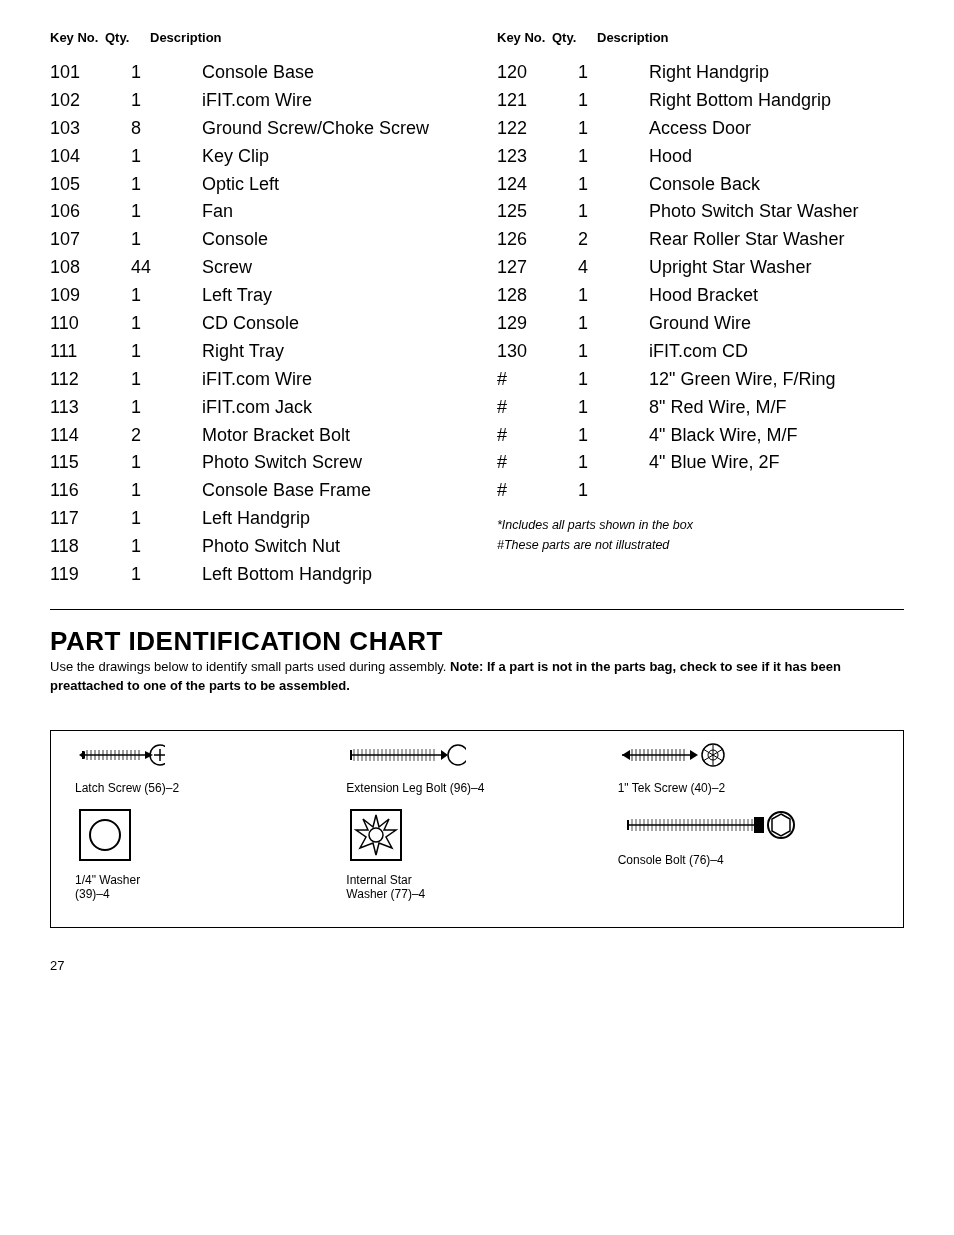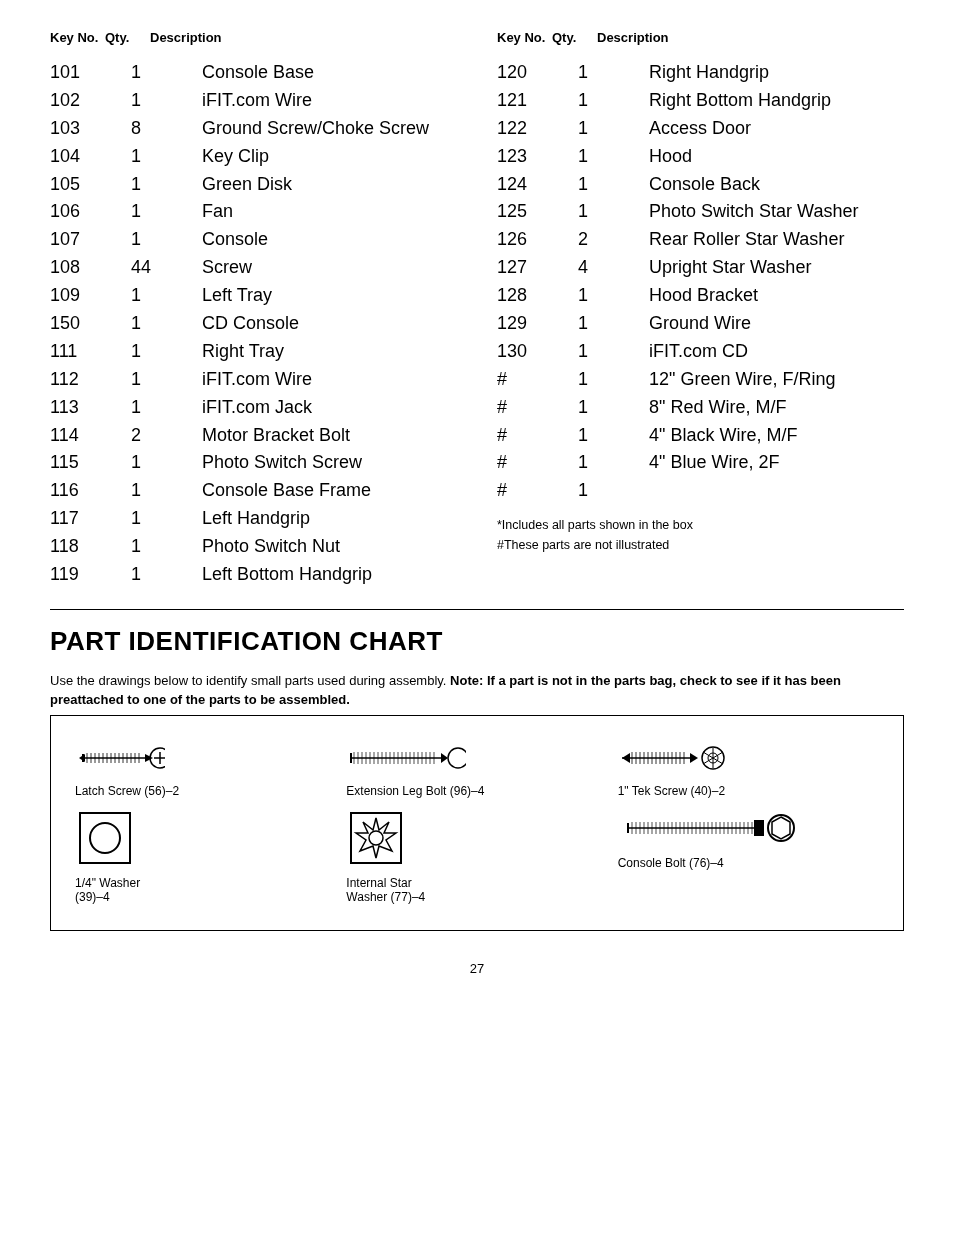--- a/index.html
+++ b/index.html
@@ -45,36 +45,35 @@
     hr {
       border: none;
       border-top: 1.5px solid #000;
       margin: 20px 0 16px 0;
     }
 
     
     .pic-title {
       font-size: 26px;
       font-weight: bold;
-      margin-bottom: 14px;
       letter-spacing: 0.5px;
     }
     .pic-note {
       font-size: 13px;
-      margin-bottom: 5px;
+      margin-bottom: 34px;
       line-height: 1.5;
     }
     .pic-note b {
       font-weight: bold;
     }
 
     
     .parts-diagram-box {
       border: 1.5px solid #000;
-      padding: 24px 24px 16px 24px;
+      padding: 6px 24px 16px 24px;
       margin-bottom: 20px;
     }
     .diagram-grid {
       display: grid;
       grid-template-columns: 1fr 1fr 1fr;
       gap: 10px 10px;
       margin-bottom: 10px;
     }
     .diagram-item {
       display: flex;
@@ -95,25 +94,25 @@
     
     svg {
       display: inline-block;
     }
 
     
     .footnotes {
       font-size: 12.5px;
       line-height: 1.6;
       margin-top: 10px;
+      font-style: italic;
     }
 
     
     .page-number {
-      text-align: center;
       font-size: 13px;
       margin-top: 30px;
     }
   </style>
 </head>
 <body>
 
 <div class="parts-table-section">
 
   <div class="parts-column">
@@ -139,21 +138,21 @@
           <span class="col-desc">Ground Screw/Choke Screw</span>
         </div>
         <div class="parts-row">
           <span class="col-keyno">104</span>
           <span class="col-qty">1</span>
           <span class="col-desc">Key Clip</span>
         </div>
         <div class="parts-row">
           <span class="col-keyno">105</span>
           <span class="col-qty">1</span>
-          <span class="col-desc">Green Disk</span>
+          <span class="col-desc">Optic Left</span>
         </div>
         <div class="parts-row">
           <span class="col-keyno">106</span>
           <span class="col-qty">1</span>
           <span class="col-desc">Fan</span>
         </div>
         <div class="parts-row">
           <span class="col-keyno">107</span>
           <span class="col-qty">1</span>
           <span class="col-desc">Console</span>
@@ -162,21 +161,21 @@
           <span class="col-keyno">108</span>
           <span class="col-qty">44</span>
           <span class="col-desc">Screw</span>
         </div>
         <div class="parts-row">
           <span class="col-keyno">109</span>
           <span class="col-qty">1</span>
           <span class="col-desc">Left Tray</span>
         </div>
         <div class="parts-row">
-          <span class="col-keyno">150</span>
+          <span class="col-keyno">110</span>
           <span class="col-qty">1</span>
           <span class="col-desc">CD Console</span>
         </div>
         <div class="parts-row">
           <span class="col-keyno">111</span>
           <span class="col-qty">1</span>
           <span class="col-desc">Right Tray</span>
         </div>
         <div class="parts-row">
           <span class="col-keyno">112</span>

